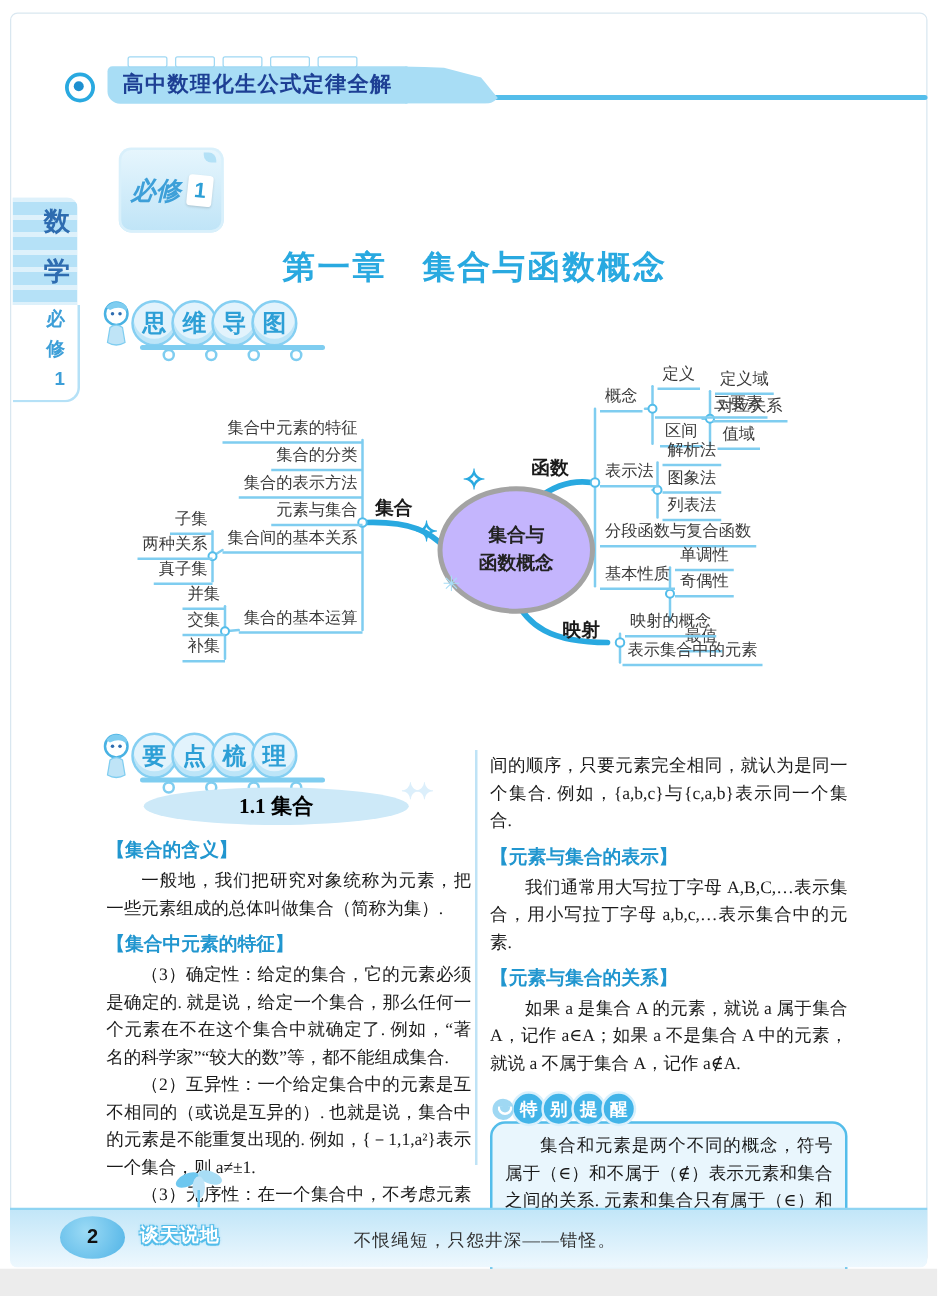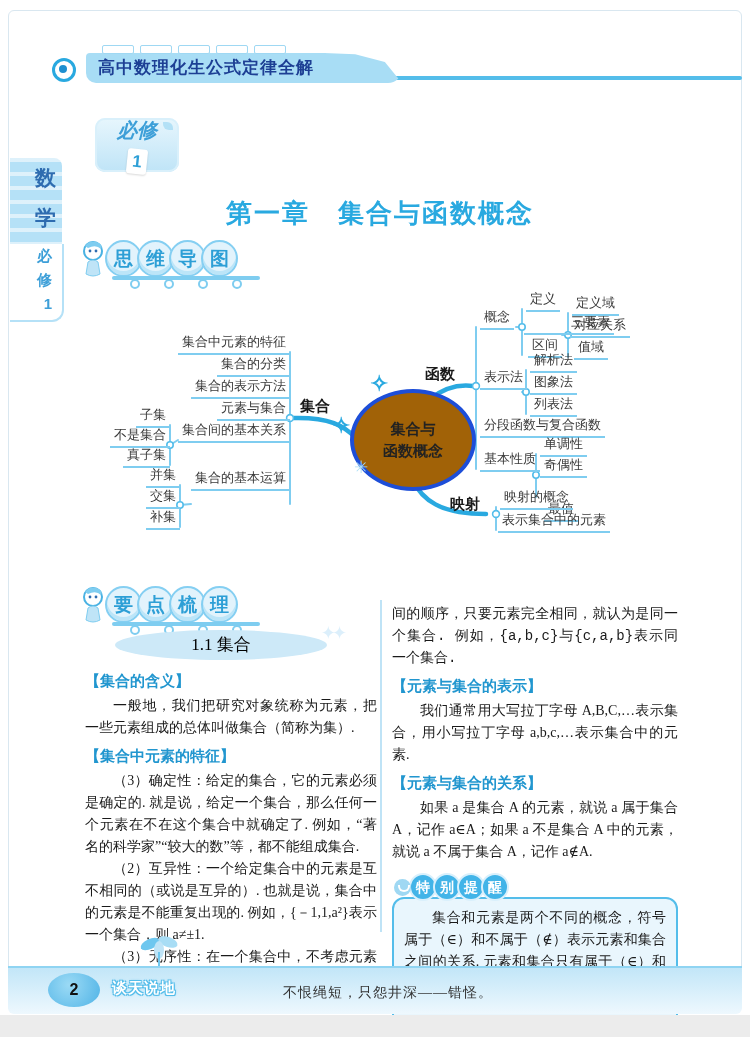--- a/index.html
+++ b/index.html
@@ -14,23 +14,23 @@
   .train{position:absolute;left:86px;top:44px;width:320px;height:40px;}
   .train .body{position:absolute;left:0;top:9px;width:240px;height:30px;background:#a8ddf5;border-radius:4px 0 0 10px;}
   .train .nose{position:absolute;left:238px;top:9px;width:78px;height:30px;background:#a8ddf5;
                clip-path:polygon(0 0,40% 4%,78% 30%,100% 100%,0 100%);border-radius:0 0 14px 0;}
   .train .dash{position:absolute;top:1px;width:30px;height:7px;background:#fff;border:1px solid #9fd8f3;border-radius:2px;}
   .train .title{position:absolute;left:12px;top:9px;width:230px;height:30px;line-height:30px;
                 font-family:"Liberation Sans","DejaVu Sans",sans-serif;font-weight:bold;font-size:17px;
                 letter-spacing:1px;color:#1d3f94;white-space:nowrap;}
 
   
-  .badge{position:absolute;left:95px;top:118px;width:84px;height:54px;border-radius:10px;
+  .badge{position:absolute;left:95px;top:118px;width:84px;height:68px;border-radius:10px;
          background:linear-gradient(180deg,#e7f6fd,#bfe4f7);box-shadow:inset 0 0 0 2px #d9f0fb;
-         display:flex;align-items:center;justify-content:center;gap:5px;flex-direction:column;}
+         display:flex;align-items:center;justify-content:center;gap:5px;}
   .badge .lbl{font-family:"Liberation Sans","DejaVu Sans",sans-serif;font-weight:bold;font-style:italic;
               font-size:20px;color:#3d9fd8;}
   .badge .num{width:20px;height:25px;background:#fff;border-radius:3px;transform:rotate(6deg);
               font-family:"Liberation Sans","DejaVu Sans",sans-serif;font-weight:bold;font-size:17px;
               color:#2d9fd6;text-align:center;line-height:25px;box-shadow:0 1px 2px rgba(0,0,0,.15);}
   .badge .fold{position:absolute;right:6px;top:4px;width:10px;height:8px;background:#9fd8f3;border-radius:0 6px 0 6px;opacity:.7;}
 
   
   .tab1{position:absolute;left:10px;top:158px;width:52px;height:86px;background:#b5e1f7;border-radius:0 8px 0 0;
         background-image:repeating-linear-gradient(180deg,rgba(255,255,255,.55) 0 4px,rgba(255,255,255,0) 4px 14px);}
@@ -56,35 +56,35 @@
   .sec .bar{position:absolute;left:34px;top:38px;width:148px;height:4px;background:#7fcdf0;border-radius:2px;}
   .sec .bar i{position:absolute;top:3px;width:6px;height:6px;border-radius:50%;background:#fff;border:2px solid #7fcdf0;}
 
   
   .mm-wrap{position:absolute;left:78px;top:287px;width:610px;height:295px;}
   .mm-svg{position:absolute;left:0;top:0;}
   .mm{position:absolute;white-space:nowrap;font-size:13px;color:#3a3a3a;
       border-bottom:2px solid #7fcdf0;padding:0 4px 2px;}
   .mm-b{position:absolute;white-space:nowrap;font-family:"Liberation Sans","DejaVu Sans",sans-serif;
         font-weight:bold;font-size:15px;color:#1a1a1a;}
-  .mm-center{position:absolute;left:272px;top:102px;width:118px;height:94px;border:4px solid #1d4ed8;
-             border-radius:50%;background:#a16207;display:flex;flex-direction:column;align-items:center;justify-content:center;
+  .mm-center{position:absolute;left:272px;top:102px;width:118px;height:94px;border:4px solid #a3a3a3;
+             border-radius:50%;background:#c4b5fd;display:flex;flex-direction:column;align-items:center;justify-content:center;
              font-weight:bold;font-size:15px;color:#222;line-height:1.5;}
   .spark{position:absolute;font-size:22px;color:#29a9e0;font-weight:bold;}
   .burst{position:absolute;font-size:17px;color:#a8ddf5;}
 
   
   .divider{position:absolute;left:380px;top:600px;height:332px;border-left:2px solid #bfe3f6;}
   .col{position:absolute;font-size:14px;line-height:22px;color:#1a1a1a;text-align:justify;}
   .col p{margin:0;text-indent:2em;}
-  .col p.noindent{text-indent:0;font-family:Liberation Mono, monospace;}
+  .col p.noindent{text-indent:0;}
   .sub-head{font-family:"Liberation Sans","DejaVu Sans",sans-serif;font-weight:bold;font-size:15px;
             color:#2196cf;margin:6px 0 3px;text-indent:0;}
   .lesson{position:relative;width:212px;height:30px;margin:0 0 10px 30px;background:#cde9f8;border-radius:50%;
-          text-align:center;line-height:30px;font-weight:normal;font-size:17px;color:#000;}
+          text-align:center;line-height:30px;font-weight:bold;font-size:17px;color:#000;}
   .lesson .st{position:absolute;right:-16px;top:-12px;color:#dceffb;font-size:18px;letter-spacing:-4px;}
 
   
   .rem-head{position:relative;margin:10px 0 -4px 2px;display:flex;align-items:center;z-index:2;}
   .rem-clock{width:17px;height:17px;border-radius:50%;background:#9fd8f3;margin-right:2px;position:relative;}
   .rem-clock i{position:absolute;left:4px;top:6px;width:8px;height:5px;border:2px solid #fff;border-top:none;border-radius:0 0 8px 8px;}
   .rem-bub{width:24px;height:24px;border-radius:50%;background:#42b4e8;border:2px solid #d9f0fc;color:#fff;
            font-family:"Liberation Sans","DejaVu Sans",sans-serif;font-weight:bold;font-size:14px;
            display:flex;align-items:center;justify-content:center;margin-left:-4px;}
   .rem-box{border:2px solid #54bdea;border-radius:12px;background:#e9f6fd;padding:8px 10px;
@@ -213,24 +213,24 @@
 
     <span class="mm-b" style="left:222px;top:110px;">集合</span>
     <span class="mm-b" style="left:347px;top:78px;">函数</span>
     <span class="mm-b" style="left:372px;top:208px;">映射</span>
 
     <span class="mm" style="right:398px;top:46px;">集合中元素的特征</span>
     <span class="mm" style="right:398px;top:68px;">集合的分类</span>
     <span class="mm" style="right:398px;top:90px;">集合的表示方法</span>
     <span class="mm" style="right:398px;top:112px;">元素与集合</span>
     <span class="mm" style="right:398px;top:134px;">集合间的基本关系</span>
-    <span class="mm" style="right:398px;top:182px;">集合的基本运算</span>
+    <span class="mm" style="right:398px;top:198px;">集合的基本运算</span>
 
     <span class="mm" style="right:518px;top:119px;">子集</span>
-    <span class="mm" style="right:518px;top:139px;">不是集合</span>
+    <span class="mm" style="right:518px;top:139px;">两种关系</span>
     <span class="mm" style="right:518px;top:159px;">真子集</span>
 
     <span class="mm" style="right:508px;top:179px;">并集</span>
     <span class="mm" style="right:508px;top:200px;">交集</span>
     <span class="mm" style="right:508px;top:221px;">补集</span>
 
     <span class="mm" style="left:402px;top:21px;">概念</span>
     <span class="mm" style="left:402px;top:81px;">表示法</span>
     <span class="mm" style="left:402px;top:129px;">分段函数与复合函数</span>
     <span class="mm" style="left:402px;top:163px;">基本性质</span>

